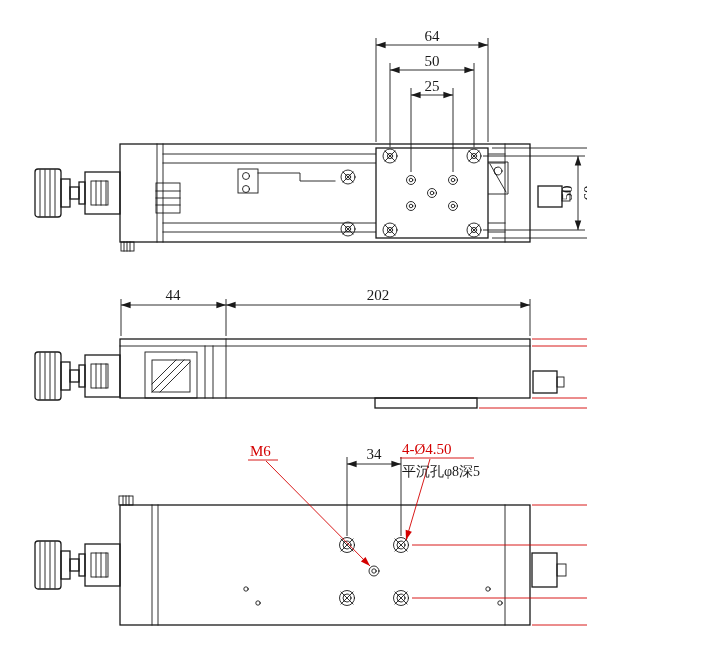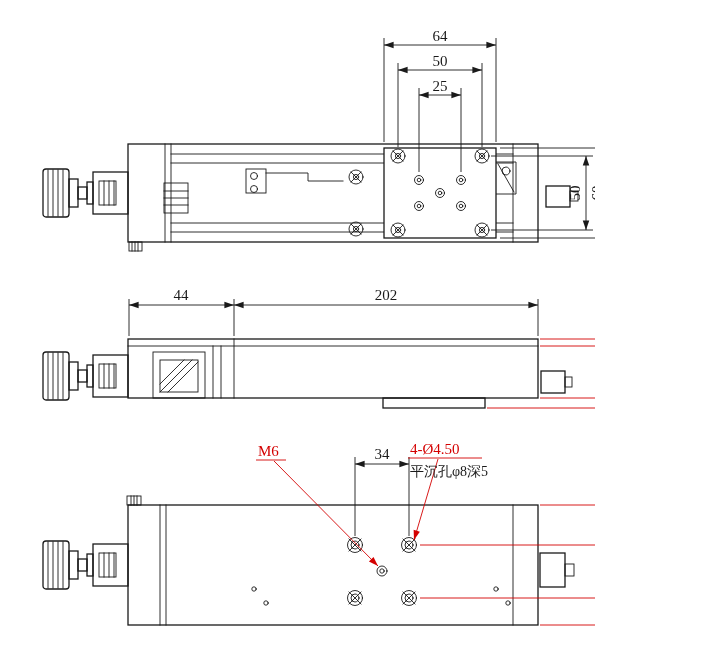--- a/index.html
+++ b/index.html
@@ -1,16 +1,16 @@
 <!DOCTYPE html>
 <html style="--ink: #1a1a1a; --accent-red: #d40000; --background: #ffffff; --page-edge: #cfcfcf;"><head>
 <meta charset="utf-8">
 <style>
   html,body{margin:0;padding:0;background:#fff;}
-  .stage{width:587px;height:670px;background:var(--background,#fff);position:relative;overflow:hidden;margin-left:8px;}
+  .stage{width:587px;height:670px;background:var(--background,#fff);position:relative;overflow:hidden;}
   svg{display:block;}
   .ln{stroke:var(--ink,#1a1a1a);stroke-width:1.3;fill:none;stroke-linecap:square;}
   .lnf{stroke:var(--ink,#1a1a1a);stroke-width:1.3;fill:#fff;}
   .ln2{stroke:var(--ink,#1a1a1a);stroke-width:0.9;fill:none;stroke-linecap:square;}
   .dim{stroke:var(--ink,#1a1a1a);stroke-width:0.9;fill:none;}
   .dimr{stroke:var(--accent-red,#d40000);stroke-width:0.9;fill:none;}
   .dtxt{font-family:"Liberation Serif",serif;font-size:15px;fill:var(--ink,#1a1a1a);}
   .dtxtr{font-family:"Liberation Serif",serif;font-size:15px;fill:var(--accent-red,#d40000);}
   .note{font-family:"Liberation Serif",serif;font-size:14px;fill:var(--ink,#1a1a1a);}
 </style>

